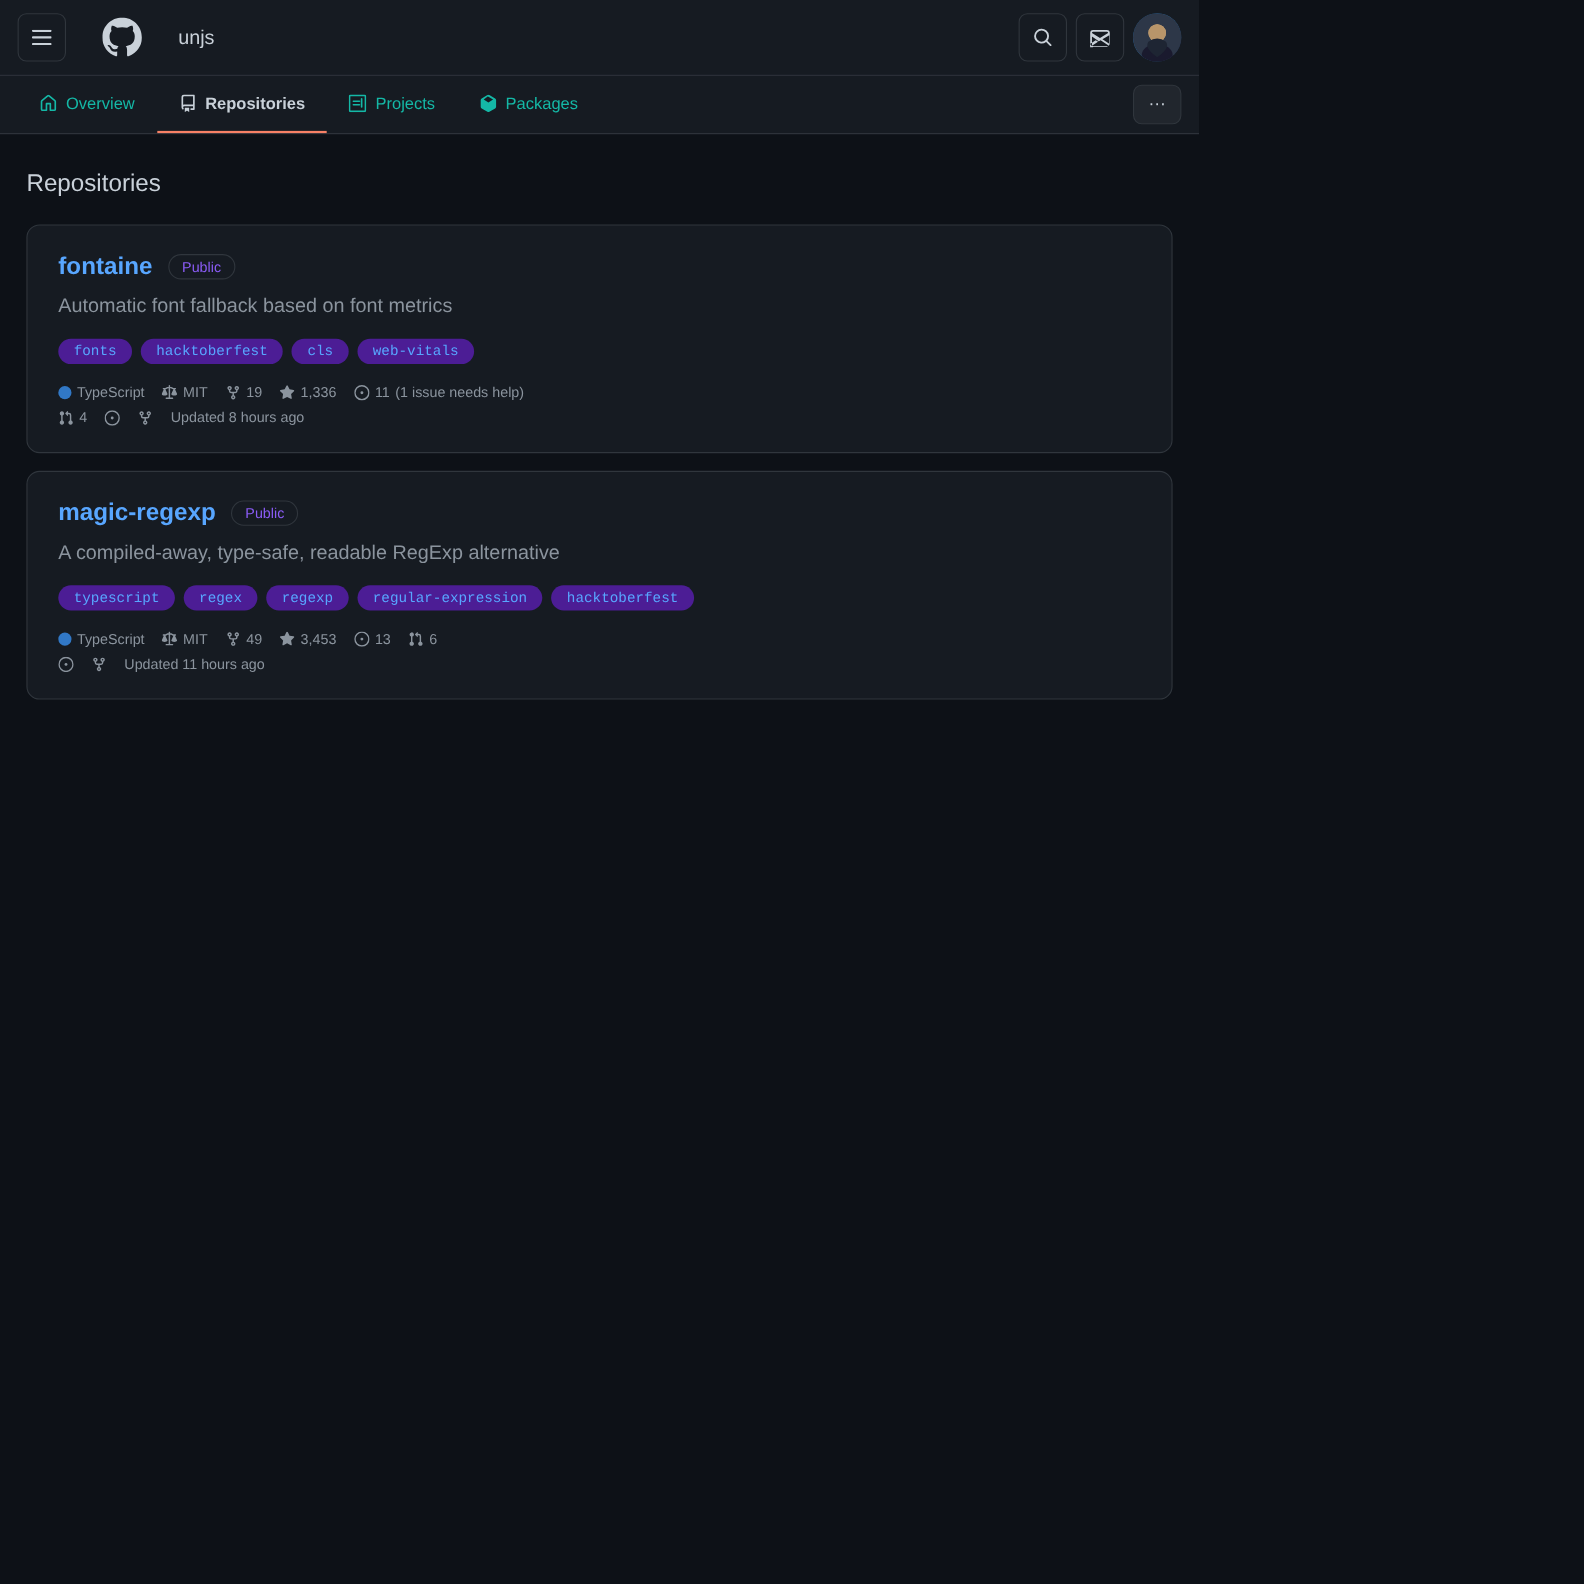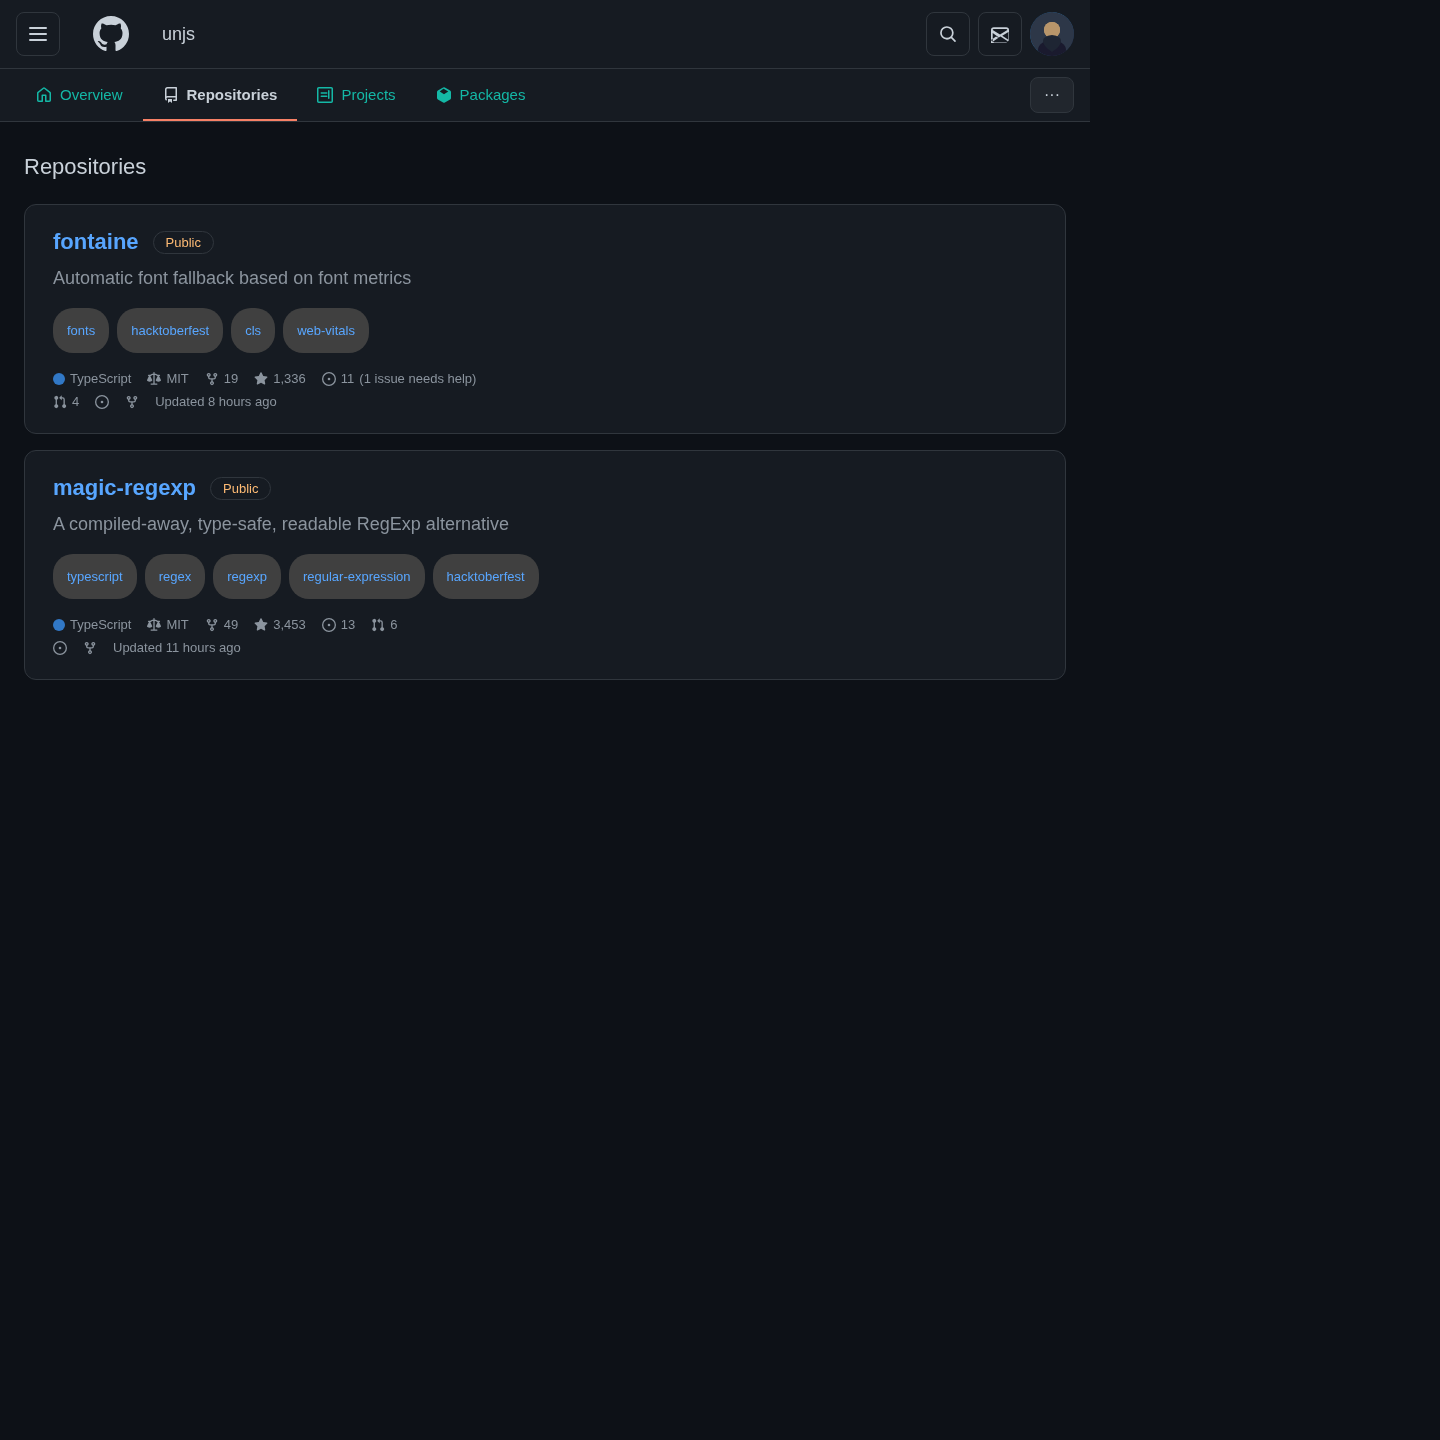--- a/index.html
+++ b/index.html
@@ -171,44 +171,45 @@
       font-weight: 600;
       color: #58a6ff;
       cursor: pointer;
     }
 
     .visibility-badge {
       border: 1px solid #30363d;
       border-radius: 20px;
       padding: 3px 12px;
       font-size: 13px;
-      color: #fdba74;
+      color: #8b5cf6;
     }
 
     .repo-description {
       font-size: 18px;
       color: #8b949e;
       margin-bottom: 16px;
       line-height: 1.5;
     }
 
     .repo-topics {
       display: flex;
       flex-wrap: wrap;
       gap: 8px;
       margin-bottom: 18px;
     }
 
     .topic-tag {
-      background-color: #404040;
+      background-color: #4c1d95;
       color: #58a6ff;
       border-radius: 20px;
-      padding: 15px 14px;
+      padding: 4px 14px;
       font-size: 13px;
       cursor: pointer;
+      font-family: Liberation Mono, monospace;
     }
 
     .repo-meta {
       display: flex;
       align-items: center;
       flex-wrap: wrap;
       gap: 16px;
       color: #8b949e;
       font-size: 13px;
     }

